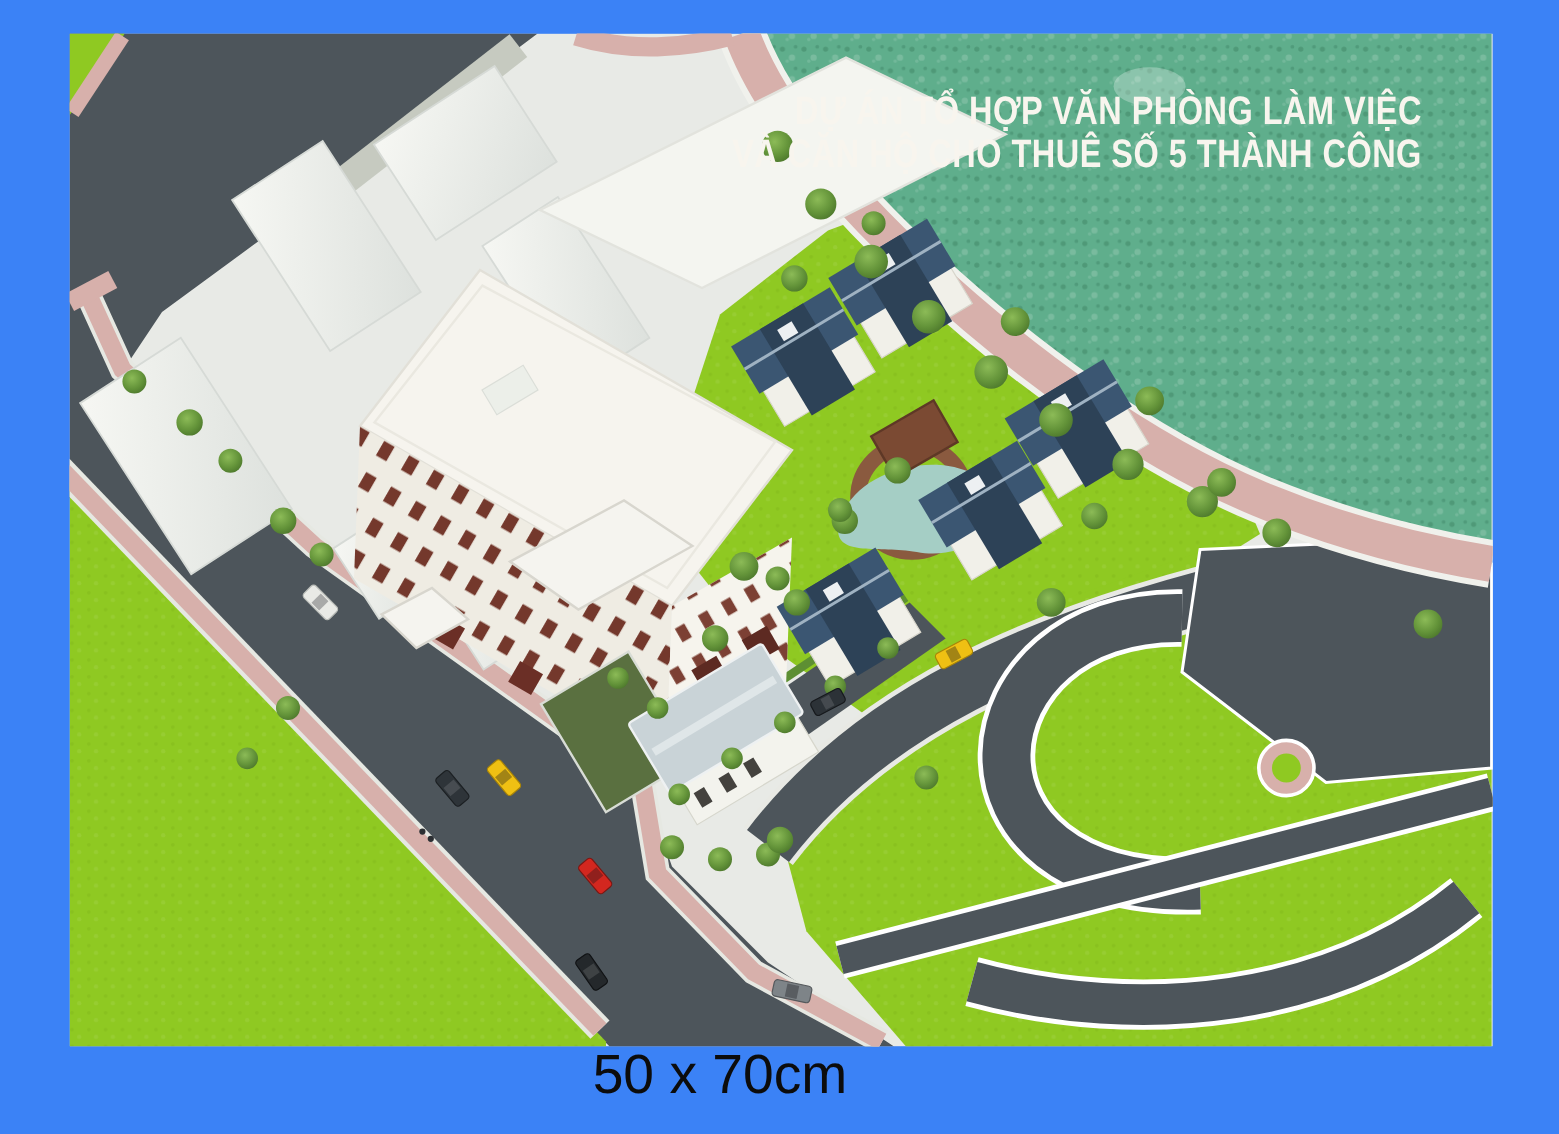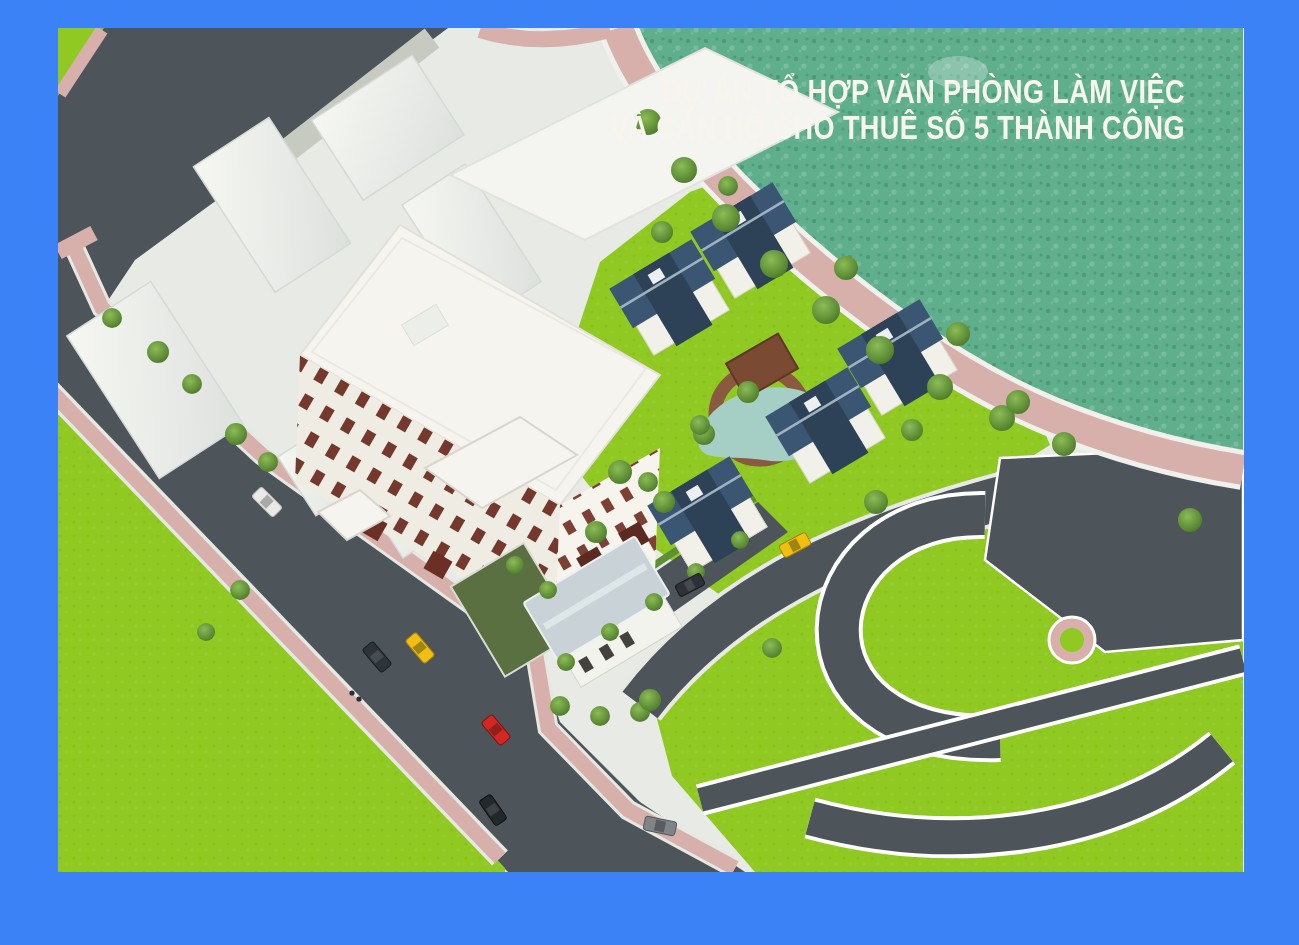--- a/index.html
+++ b/index.html
@@ -254,14 +254,15 @@
     <circle cx="352" cy="693" r="2.6" fill="#2c2f33"></circle>
     <circle cx="359" cy="699" r="2.6" fill="#2c2f33"></circle>
   </g>
 </svg>
 
 <div class="project-title">
   <div>DỰ ÁN TỔ HỢP VĂN PHÒNG LÀM VIỆC</div>
   <div>VÀ CĂN HỘ CHO THUÊ SỐ 5 THÀNH CÔNG</div>
 </div>
 
+<div class="size-caption">50 x 70cm</div>
 
 </div>
 
 </body></html>

